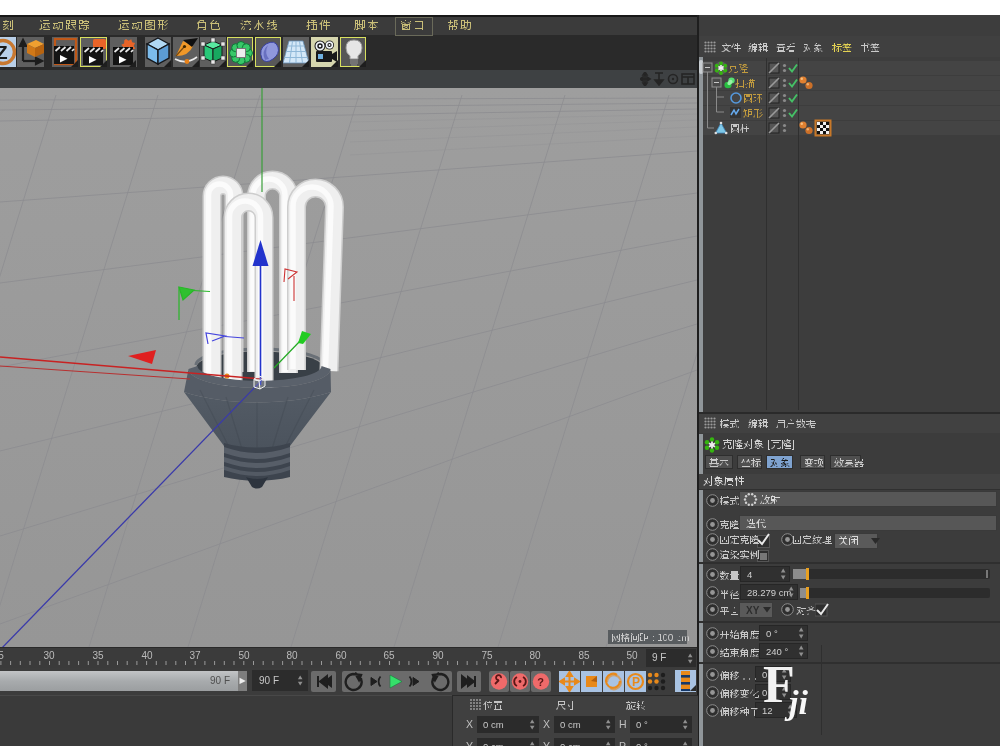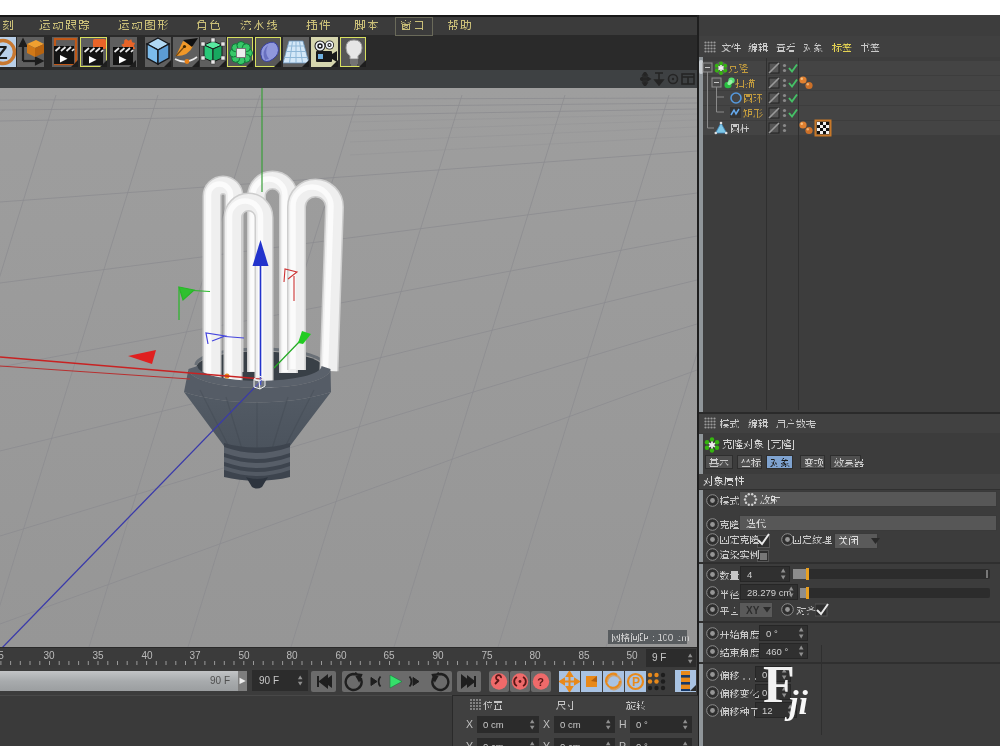--- a/index.html
+++ b/index.html
@@ -832,21 +832,21 @@
     <div style="position:absolute;left:759px;top:625px;width:49px;height:16px;background:#303030;color:#d0d0d0;font:9.5px &quot;Liberation Sans&quot;;line-height:16px;padding-left:6px;box-sizing:border-box;border:1px solid #262626;white-space:nowrap;overflow:hidden">0 °</div>
     <svg width="7" height="12" style="position:absolute;left:798px;top:627px">
       <polygon points="3.2,0.5 0.9,4.6 5.5,4.6" fill="#8f8f8f"></polygon>
       <polygon points="3.2,11.5 0.9,7.4 5.5,7.4" fill="#8f8f8f"></polygon>
     </svg>
     <svg width="13" height="13" style="position:absolute;left:705.5px;top:645px">
       <circle cx="6.5" cy="6.5" r="5.8" fill="#2e2e2e"></circle>
       <circle cx="6.5" cy="6.5" r="5.8" fill="none" stroke="#8e8e8e" stroke-width="1"></circle>
       <circle cx="6.5" cy="6.5" r="2.4" fill="#969696"></circle>
     </svg>
-    <div style="position:absolute;left:759px;top:643px;width:49px;height:16px;background:#303030;color:#d0d0d0;font:9.5px &quot;Liberation Sans&quot;;line-height:16px;padding-left:6px;box-sizing:border-box;border:1px solid #262626;white-space:nowrap;overflow:hidden">460 °</div>
+    <div style="position:absolute;left:759px;top:643px;width:49px;height:16px;background:#303030;color:#d0d0d0;font:9.5px &quot;Liberation Sans&quot;;line-height:16px;padding-left:6px;box-sizing:border-box;border:1px solid #262626;white-space:nowrap;overflow:hidden">240 °</div>
     <svg width="7" height="12" style="position:absolute;left:798px;top:645px">
       <polygon points="3.2,0.5 0.9,4.6 5.5,4.6" fill="#8f8f8f"></polygon>
       <polygon points="3.2,11.5 0.9,7.4 5.5,7.4" fill="#8f8f8f"></polygon>
     </svg>
     <div style="position:absolute;left:699px;top:662px;width:301px;height:2px;background:#2f2f2f"></div>
     <svg width="13" height="13" style="position:absolute;left:705.5px;top:668px">
       <circle cx="6.5" cy="6.5" r="5.8" fill="#2e2e2e"></circle>
       <circle cx="6.5" cy="6.5" r="5.8" fill="none" stroke="#8e8e8e" stroke-width="1"></circle>
       <circle cx="6.5" cy="6.5" r="2.4" fill="#969696"></circle>
     </svg>

